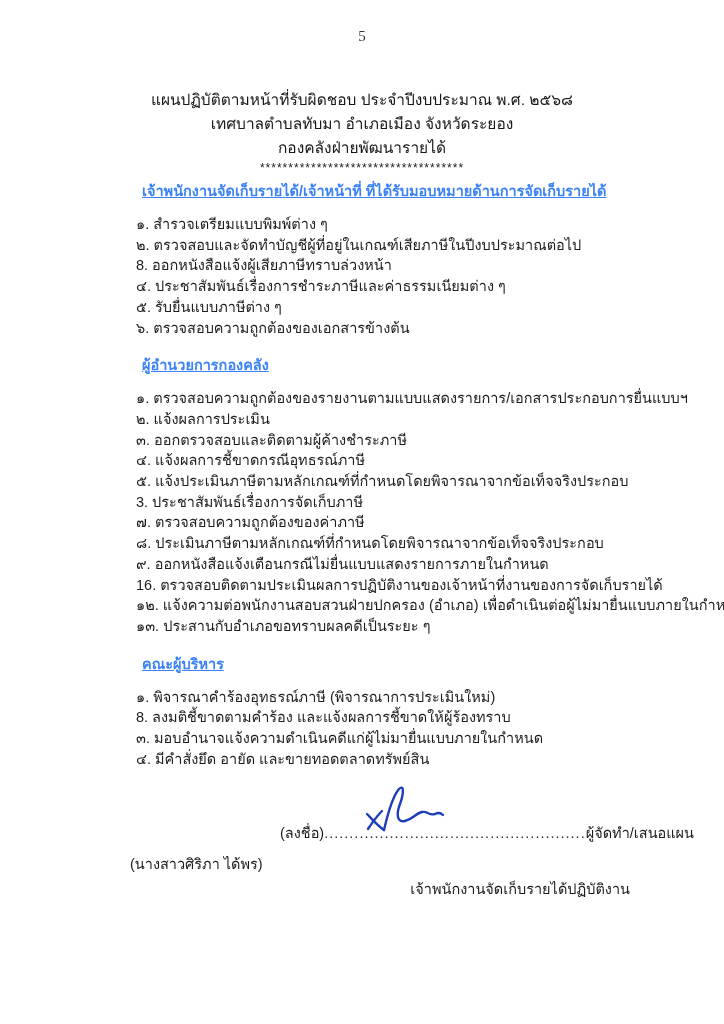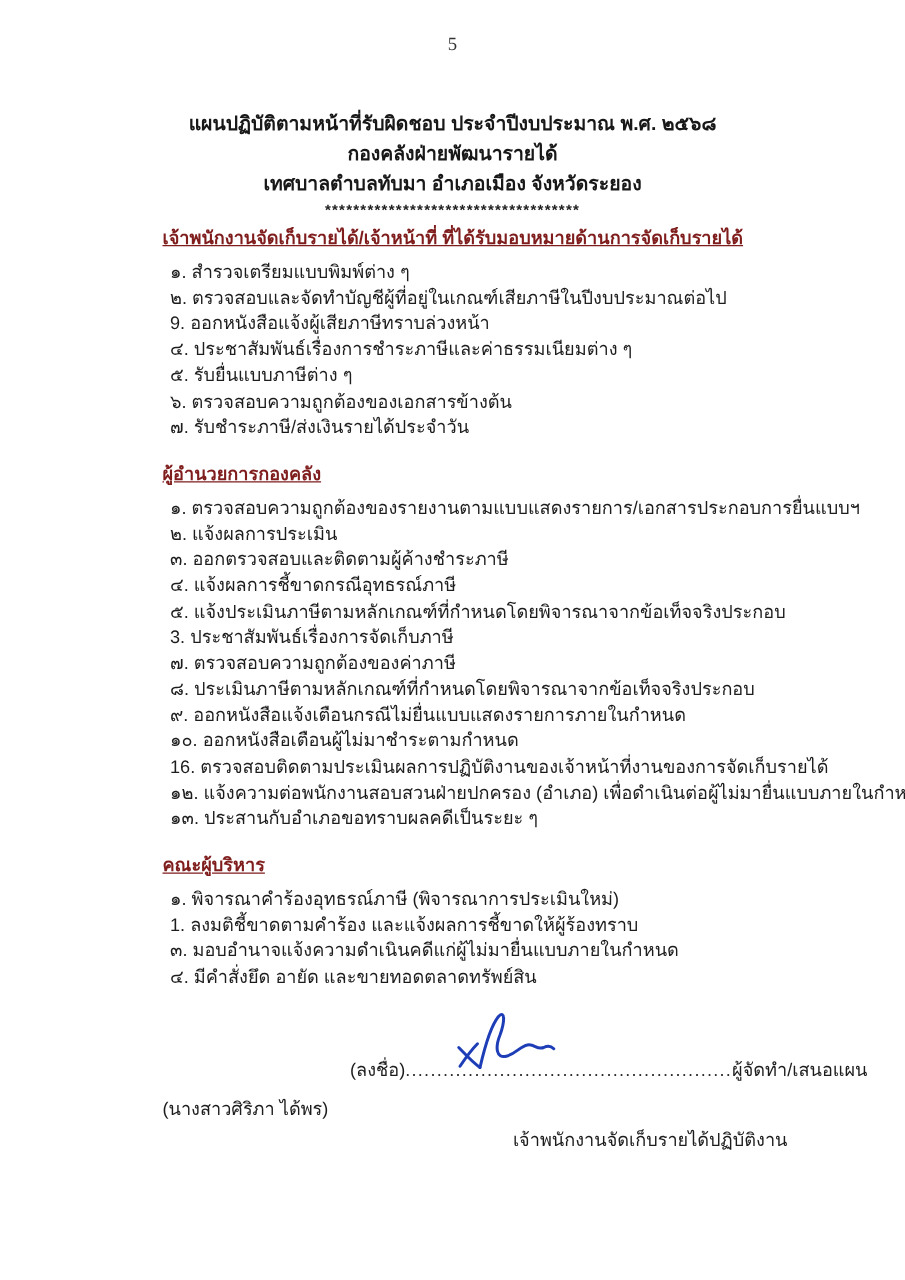--- a/index.html
+++ b/index.html
@@ -13,43 +13,43 @@
   }
   .page-number {
     position:absolute; top:28px; left:0; width:724px;
     text-align:center;
     font-family:"Liberation Serif", serif;
     font-size:15px; color:#333;
   }
   .title-block {
     padding-top:88px;
     text-align:center;
-    font-weight:bold;
+    font-weight:normal;
     font-size:15.5px;
     line-height:24px;
     color:#181818;
   }
   .separator {
     text-align:center;
     font-size:12px;
     line-height:16px;
     letter-spacing:1px;
     color:#222;
   }
   .content {
     padding:0 40px 0 130px;
     font-size:14.5px;
   }
   .section-heading {
-    margin:0;
+    margin:12px;
     font-size:14.5px;
     font-weight:bold;
     text-decoration:underline;
     line-height:21px;
-    color:#7f1d1d;
+    color:#3b82f6;
     white-space:nowrap;
   }
   .sec-1 .section-heading { margin-top:5px; }
   .sec-2 .section-heading { margin-top:17px; }
   .sec-3 .section-heading { margin-top:17px; }
   .items { margin-top:6px; }
   .item {
     line-height:20.7px;
     padding-left:6px;
     white-space:nowrap;
@@ -85,64 +85,62 @@
 </style>
 </head>
 <body>
 
 <div class="page">
 
   <div class="page-number">5</div>
 
   <div class="title-block">
     <div>แผนปฏิบัติตามหน้าที่รับผิดชอบ ประจำปีงบประมาณ พ.ศ. ๒๕๖๘</div>
+    <div>เทศบาลตำบลทับมา อำเภอเมือง จังหวัดระยอง</div>
     <div>กองคลังฝ่ายพัฒนารายได้</div>
-    <div>เทศบาลตำบลทับมา อำเภอเมือง จังหวัดระยอง</div>
     <div class="separator">************************************</div>
   </div>
 
   <div class="content">
 
     <section class="sec-1">
       <h2 class="section-heading">เจ้าพนักงานจัดเก็บรายได้/เจ้าหน้าที่ ที่ได้รับมอบหมายด้านการจัดเก็บรายได้</h2>
       <div class="items">
         <div class="item">๑. สำรวจเตรียมแบบพิมพ์ต่าง ๆ</div>
         <div class="item">๒. ตรวจสอบและจัดทำบัญชีผู้ที่อยู่ในเกณฑ์เสียภาษีในปีงบประมาณต่อไป</div>
-        <div class="item">9. ออกหนังสือแจ้งผู้เสียภาษีทราบล่วงหน้า</div>
+        <div class="item">8. ออกหนังสือแจ้งผู้เสียภาษีทราบล่วงหน้า</div>
         <div class="item">๔. ประชาสัมพันธ์เรื่องการชำระภาษีและค่าธรรมเนียมต่าง ๆ</div>
         <div class="item">๕. รับยื่นแบบภาษีต่าง ๆ</div>
         <div class="item">๖. ตรวจสอบความถูกต้องของเอกสารข้างต้น</div>
-        <div class="item">๗. รับชำระภาษี/ส่งเงินรายได้ประจำวัน</div>
       </div>
     </section>
 
     <section class="sec-2">
       <h2 class="section-heading">ผู้อำนวยการกองคลัง</h2>
       <div class="items">
         <div class="item">๑. ตรวจสอบความถูกต้องของรายงานตามแบบแสดงรายการ/เอกสารประกอบการยื่นแบบฯ</div>
         <div class="item">๒. แจ้งผลการประเมิน</div>
         <div class="item">๓. ออกตรวจสอบและติดตามผู้ค้างชำระภาษี</div>
         <div class="item">๔. แจ้งผลการชี้ขาดกรณีอุทธรณ์ภาษี</div>
         <div class="item">๕. แจ้งประเมินภาษีตามหลักเกณฑ์ที่กำหนดโดยพิจารณาจากข้อเท็จจริงประกอบ</div>
         <div class="item">3. ประชาสัมพันธ์เรื่องการจัดเก็บภาษี</div>
         <div class="item">๗. ตรวจสอบความถูกต้องของค่าภาษี</div>
         <div class="item">๘. ประเมินภาษีตามหลักเกณฑ์ที่กำหนดโดยพิจารณาจากข้อเท็จจริงประกอบ</div>
         <div class="item">๙. ออกหนังสือแจ้งเตือนกรณีไม่ยื่นแบบแสดงรายการภายในกำหนด</div>
-        <div class="item">๑๐. ออกหนังสือเตือนผู้ไม่มาชำระตามกำหนด</div>
         <div class="item">16. ตรวจสอบติดตามประเมินผลการปฏิบัติงานของเจ้าหน้าที่งานของการจัดเก็บรายได้</div>
         <div class="item">๑๒. แจ้งความต่อพนักงานสอบสวนฝ่ายปกครอง (อำเภอ) เพื่อดำเนินต่อผู้ไม่มายื่นแบบภายในกำหนด</div>
         <div class="item">๑๓. ประสานกับอำเภอขอทราบผลคดีเป็นระยะ ๆ</div>
       </div>
     </section>
 
     <section class="sec-3">
       <h2 class="section-heading">คณะผู้บริหาร</h2>
       <div class="items">
         <div class="item">๑. พิจารณาคำร้องอุทธรณ์ภาษี (พิจารณาการประเมินใหม่)</div>
-        <div class="item">1. ลงมติชี้ขาดตามคำร้อง และแจ้งผลการชี้ขาดให้ผู้ร้องทราบ</div>
+        <div class="item">8. ลงมติชี้ขาดตามคำร้อง และแจ้งผลการชี้ขาดให้ผู้ร้องทราบ</div>
         <div class="item">๓. มอบอำนาจแจ้งความดำเนินคดีแก่ผู้ไม่มายื่นแบบภายในกำหนด</div>
         <div class="item">๔. มีคำสั่งยึด อายัด และขายทอดตลาดทรัพย์สิน</div>
       </div>
     </section>
 
     <div class="sig-area">
       <div class="sig-line">
         <span>(ลงชื่อ)</span><span class="sig-dots">....................................................</span><span>ผู้จัดทำ/เสนอแผน</span>
         <svg class="sig-svg" width="92" height="58" viewBox="0 0 92 58">
           <g fill="none" stroke-width="2.4" stroke-linecap="round" stroke-linejoin="round" stroke="#1e3eb8">

